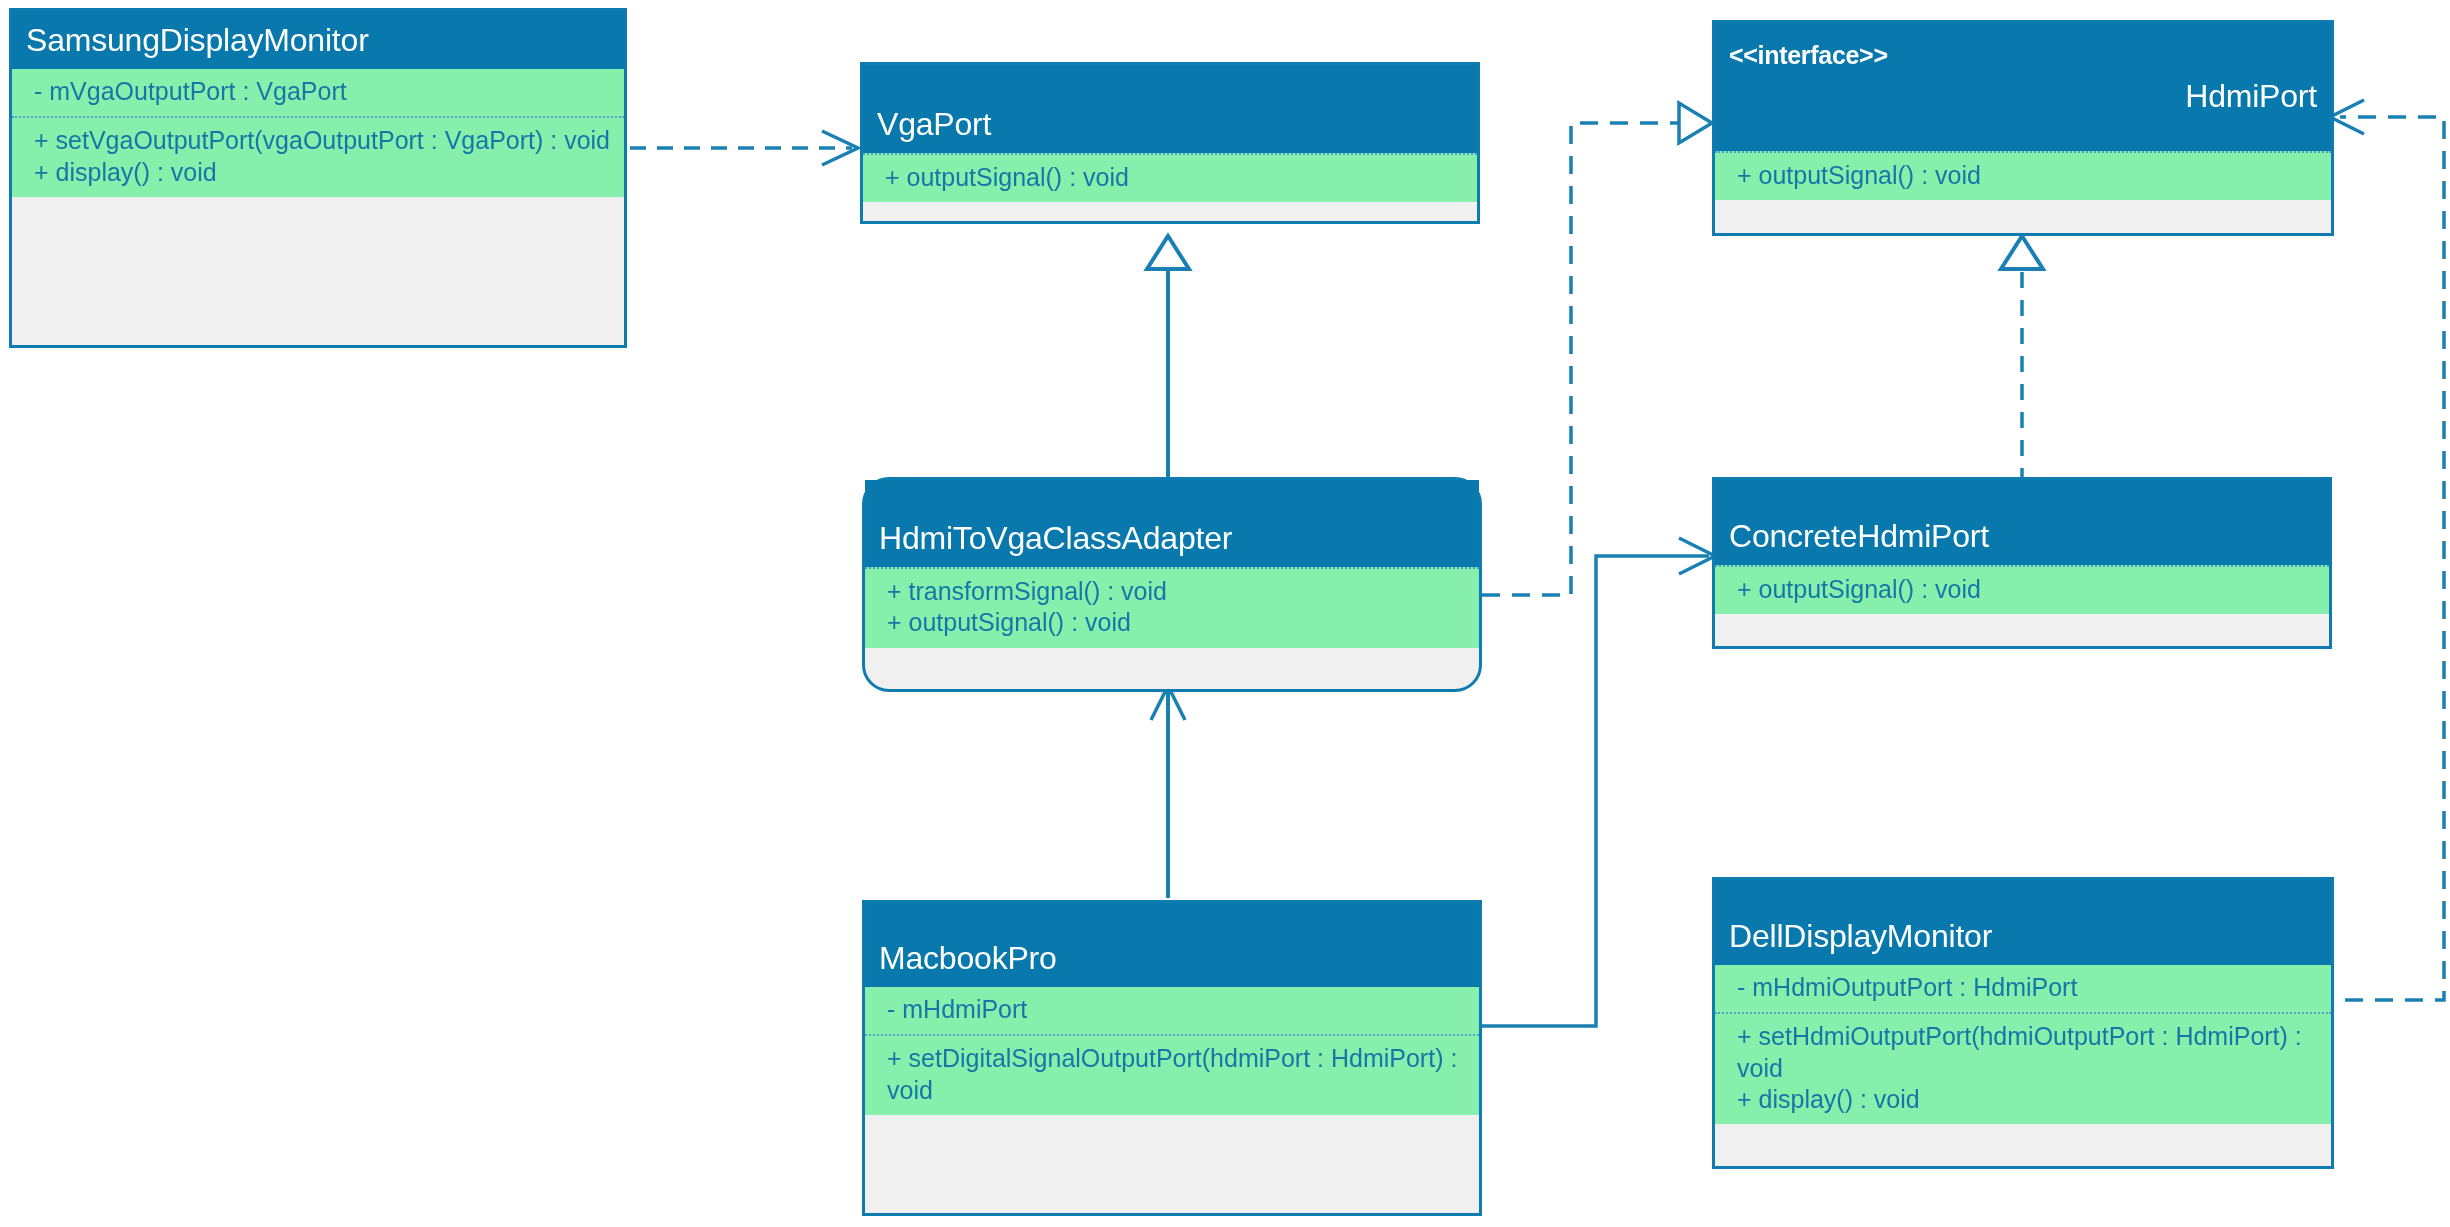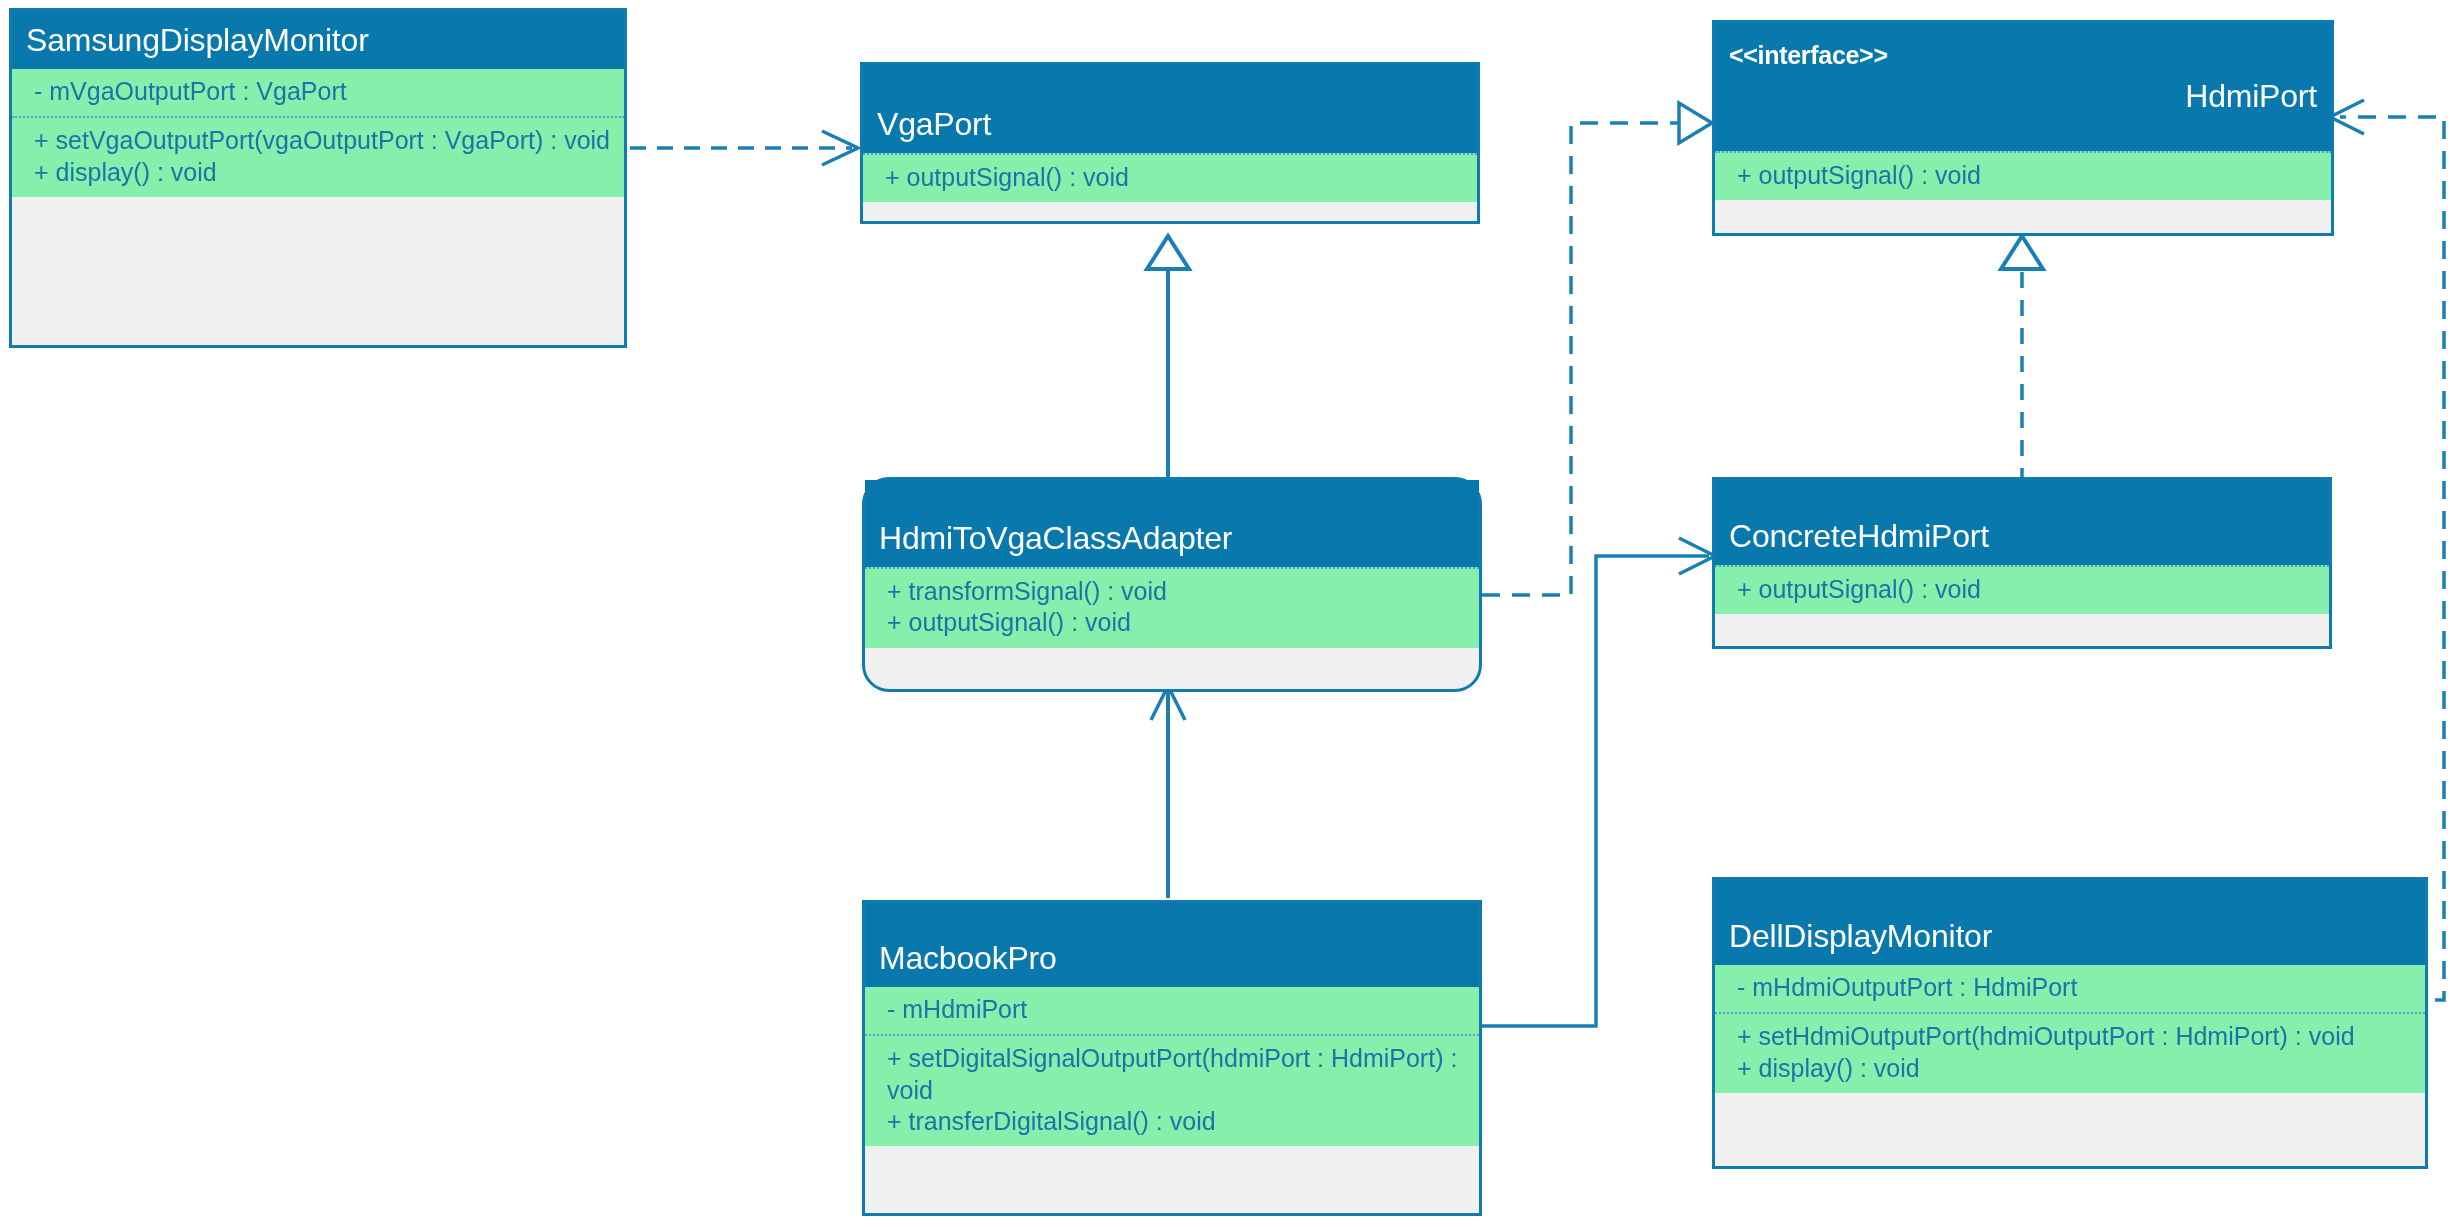--- a/index.html
+++ b/index.html
@@ -168,25 +168,24 @@
 
   <div class="uml-class" style="left:862px; top:900px; width:620px; height:316px;">
     <div class="uml-header" style="height:84px;justify-content:flex-end;">
       <div class="uml-name">MacbookPro</div>
     </div>
     <div class="uml-compartment">
       <span class="member">- mHdmiPort</span>
     </div>
     <div class="uml-compartment with-divider">
       <span class="member">+ setDigitalSignalOutputPort(hdmiPort : HdmiPort) : void</span>
-      <span class="member">+ transferDigitalSignal() : void</span>
     </div>
   </div>
 
-  <div class="uml-class" style="left:1712px; top:877px; width:716px; height:292px;">
+  <div class="uml-class" style="left:1712px; top:877px; width:622px; height:292px;">
     <div class="uml-header" style="height:85px;">
       <div class="uml-name">DellDisplayMonitor</div>
     </div>
     <div class="uml-compartment">
       <span class="member">- mHdmiOutputPort : HdmiPort</span>
     </div>
     <div class="uml-compartment with-divider">
       <span class="member">+ setHdmiOutputPort(hdmiOutputPort : HdmiPort) : void</span>
       <span class="member">+ display() : void</span>
     </div>

